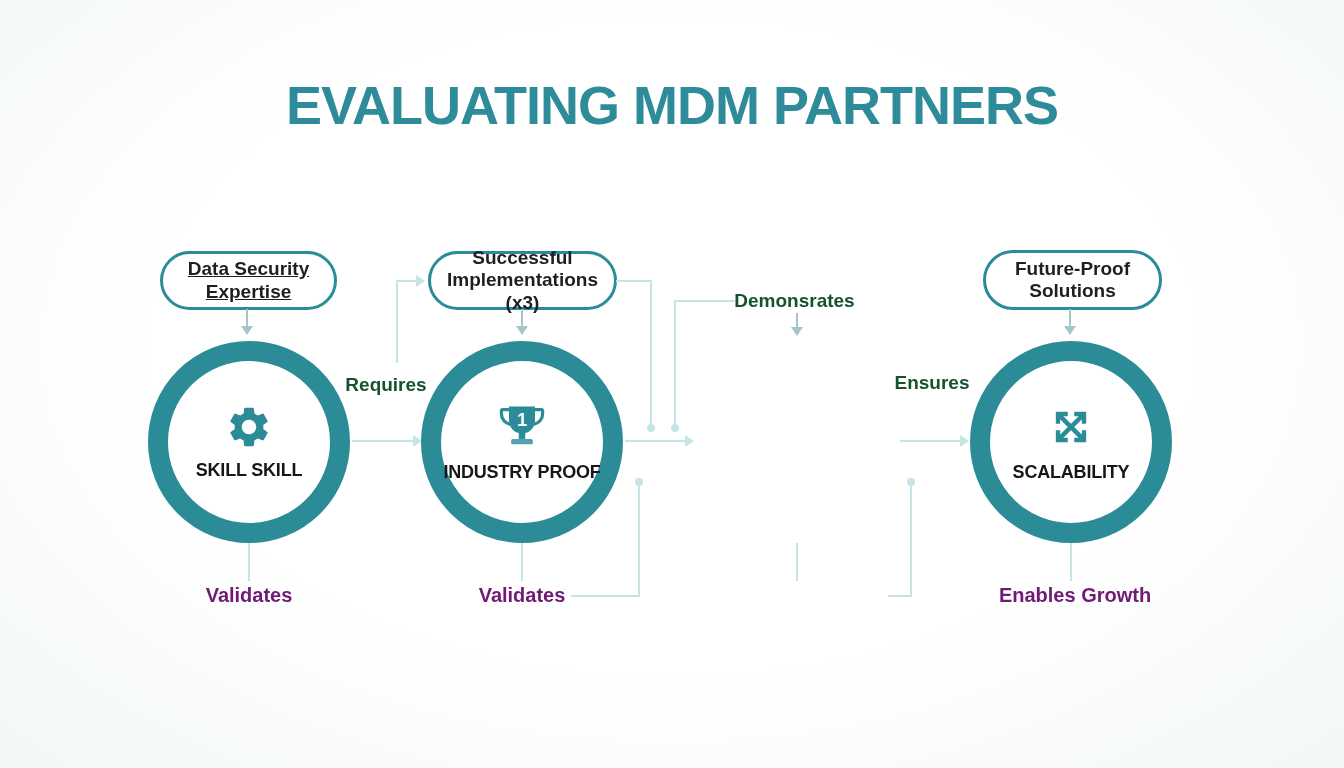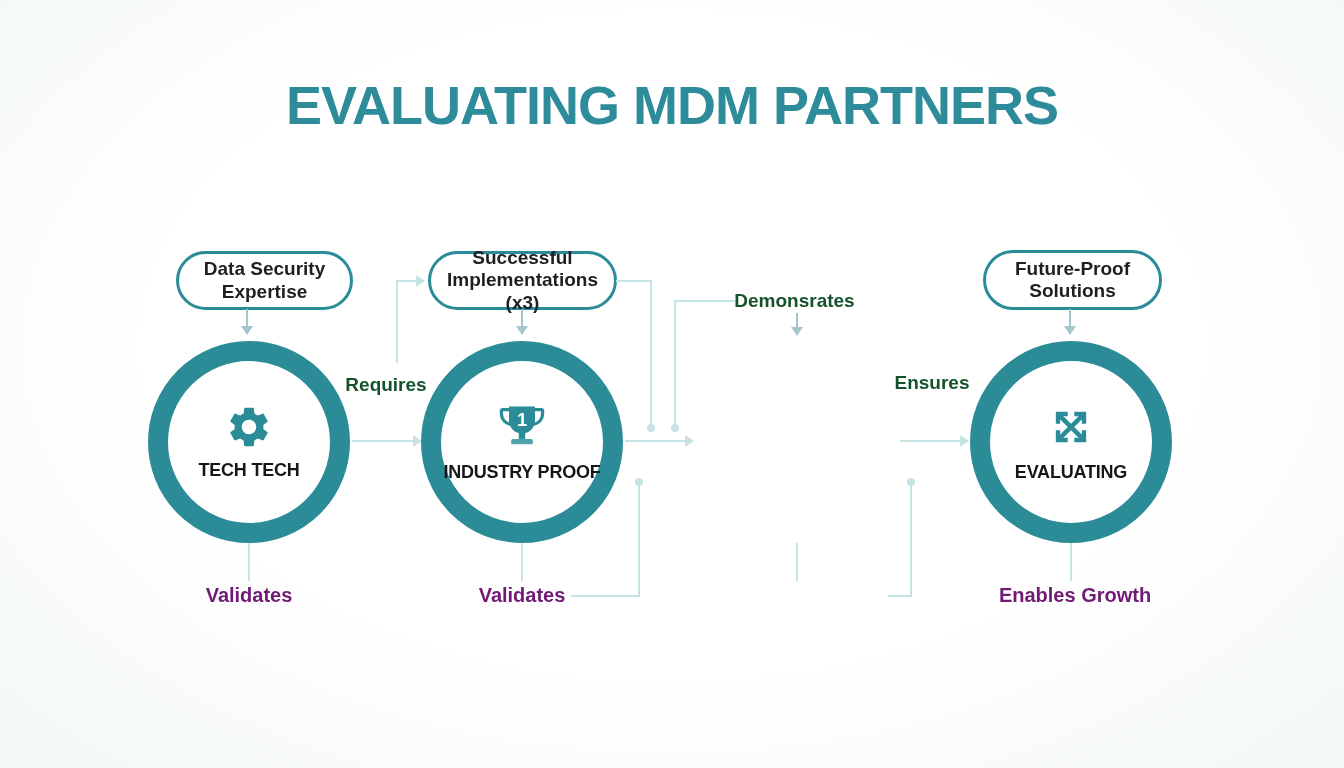--- a/index.html
+++ b/index.html
@@ -9,21 +9,21 @@
   .canvas{position:relative;width:1344px;height:768px;}
 
   
   .title{position:absolute;left:0;top:74px;width:100%;text-align:center;
          font-size:54px;font-weight:700;letter-spacing:-1px;color:#2E8C9A;}
 
   
   .pill{position:absolute;border:3px solid #2A8C98;border-radius:32px;background:#fff;
         display:flex;align-items:center;justify-content:center;text-align:center;
         font-size:19px;font-weight:700;color:#1d2023;line-height:1.18;}
-  .pill-1{left:176px;top:251px;width:171px;height:53px;}
+  .pill-1{left:160px;top:251px;width:171px;height:53px;text-decoration:underline;}
   .pill-2{left:428px;top:251px;width:183px;height:53px;}
   .pill-4{left:983px;top:250px;width:173px;height:54px;}
   .pill span{padding:0 14px;}
 
   
   .flabel{position:absolute;font-size:19px;font-weight:700;color:#14532d;text-align:center;}
   .lbl-demonsrates{left:712px;top:290px;width:165px;}
   .lbl-requires{left:336px;top:374px;width:100px;}
   .lbl-ensures{left:882px;top:372px;width:100px;}
 
@@ -156,21 +156,21 @@
   <div class="dot v2-d"></div>
 
   <div class="h-line ia-h"></div>
   <div class="v-line ia-v"></div>
   <div class="dot ia-d"></div>
 
   <div class="circle c1">
     <svg class="icon" width="48" height="48" viewBox="0 0 24 24">
       <path fill="#2B8C98" d="M19.14,12.94c0.04-0.3,0.06-0.61,0.06-0.94c0-0.32-0.02-0.64-0.07-0.94l2.03-1.58c0.18-0.14,0.23-0.41,0.12-0.61 l-1.92-3.32c-0.12-0.22-0.37-0.29-0.59-0.22l-2.39,0.96c-0.5-0.38-1.03-0.7-1.62-0.94L14.4,2.81c-0.04-0.24-0.24-0.41-0.48-0.41 h-3.84c-0.24,0-0.43,0.17-0.47,0.41L9.25,5.35C8.66,5.59,8.12,5.92,7.63,6.29L5.24,5.33c-0.22-0.08-0.47,0-0.59,0.22L2.74,8.87 C2.62,9.08,2.66,9.34,2.86,9.48l2.03,1.58C4.84,11.36,4.8,11.69,4.8,12s0.02,0.64,0.07,0.94l-2.03,1.58 c-0.18,0.14-0.23,0.41-0.12,0.61l1.92,3.32c0.12,0.22,0.37,0.29,0.59,0.22l2.39-0.96c0.5,0.38,1.03,0.7,1.62,0.94l0.36,2.54 c0.05,0.24,0.24,0.41,0.48,0.41h3.84c0.24,0,0.44-0.17,0.47-0.41l0.36-2.54c0.59-0.24,1.13-0.56,1.62-0.94l2.39,0.96 c0.22,0.08,0.47,0,0.59-0.22l1.92-3.32c0.12-0.22,0.07-0.47-0.12-0.61L19.14,12.94z M12,15.6c-1.98,0-3.6-1.62-3.6-3.6 s1.62-3.6,3.6-3.6s3.6,1.62,3.6,3.6S13.98,15.6,12,15.6z"></path>
     </svg>
-    <div class="node-label">TECH TECH</div>
+    <div class="node-label">SKILL SKILL</div>
   </div>
 
   <div class="circle c2">
     <svg class="icon" width="54" height="52" viewBox="0 0 48 48">
       <path d="M12 8H6.3A1.3 1.3 0 0 0 5 9.3V12a9.6 9.6 0 0 0 8.2 9.5" fill="none" stroke="#2B8C98" stroke-width="3"></path>
       <path d="M36 8h5.7A1.3 1.3 0 0 1 43 9.3V12a9.6 9.6 0 0 1-8.2 9.5" fill="none" stroke="#2B8C98" stroke-width="3"></path>
       <path d="M12 5h24v13a12 12 0 0 1-24 0z" fill="#2B8C98"></path>
       <rect x="21" y="29" width="6" height="6" fill="#2B8C98"></rect>
       <rect x="14" y="35" width="20" height="5" rx="1.5" fill="#4FA3AD"></rect>
       <text x="24" y="23" text-anchor="middle" font-size="17" font-weight="bold" fill="#ffffff" font-family="Liberation Sans, sans-serif">1</text>
@@ -180,20 +180,20 @@
 
 
   <div class="circle c4">
     <svg class="icon" width="52" height="52" viewBox="0 0 48 48">
       <path d="M13 13L35 35M35 13L13 35" stroke="#2B8C98" stroke-width="4.2" fill="none"></path>
       <path d="M12 21v-9h9" fill="none" stroke="#2B8C98" stroke-width="4"></path>
       <path d="M27 12h9v9" fill="none" stroke="#2B8C98" stroke-width="4"></path>
       <path d="M36 27v9h-9" fill="none" stroke="#2B8C98" stroke-width="4"></path>
       <path d="M21 36h-9v-9" fill="none" stroke="#2B8C98" stroke-width="4"></path>
     </svg>
-    <div class="node-label">EVALUATING</div>
+    <div class="node-label">SCALABILITY</div>
   </div>
 
   <div class="blabel bl1">Validates</div>
   <div class="blabel bl2">Validates</div>
   <div class="blabel bl4">Enables Growth</div>
 
 </div>
 
 </body></html>

